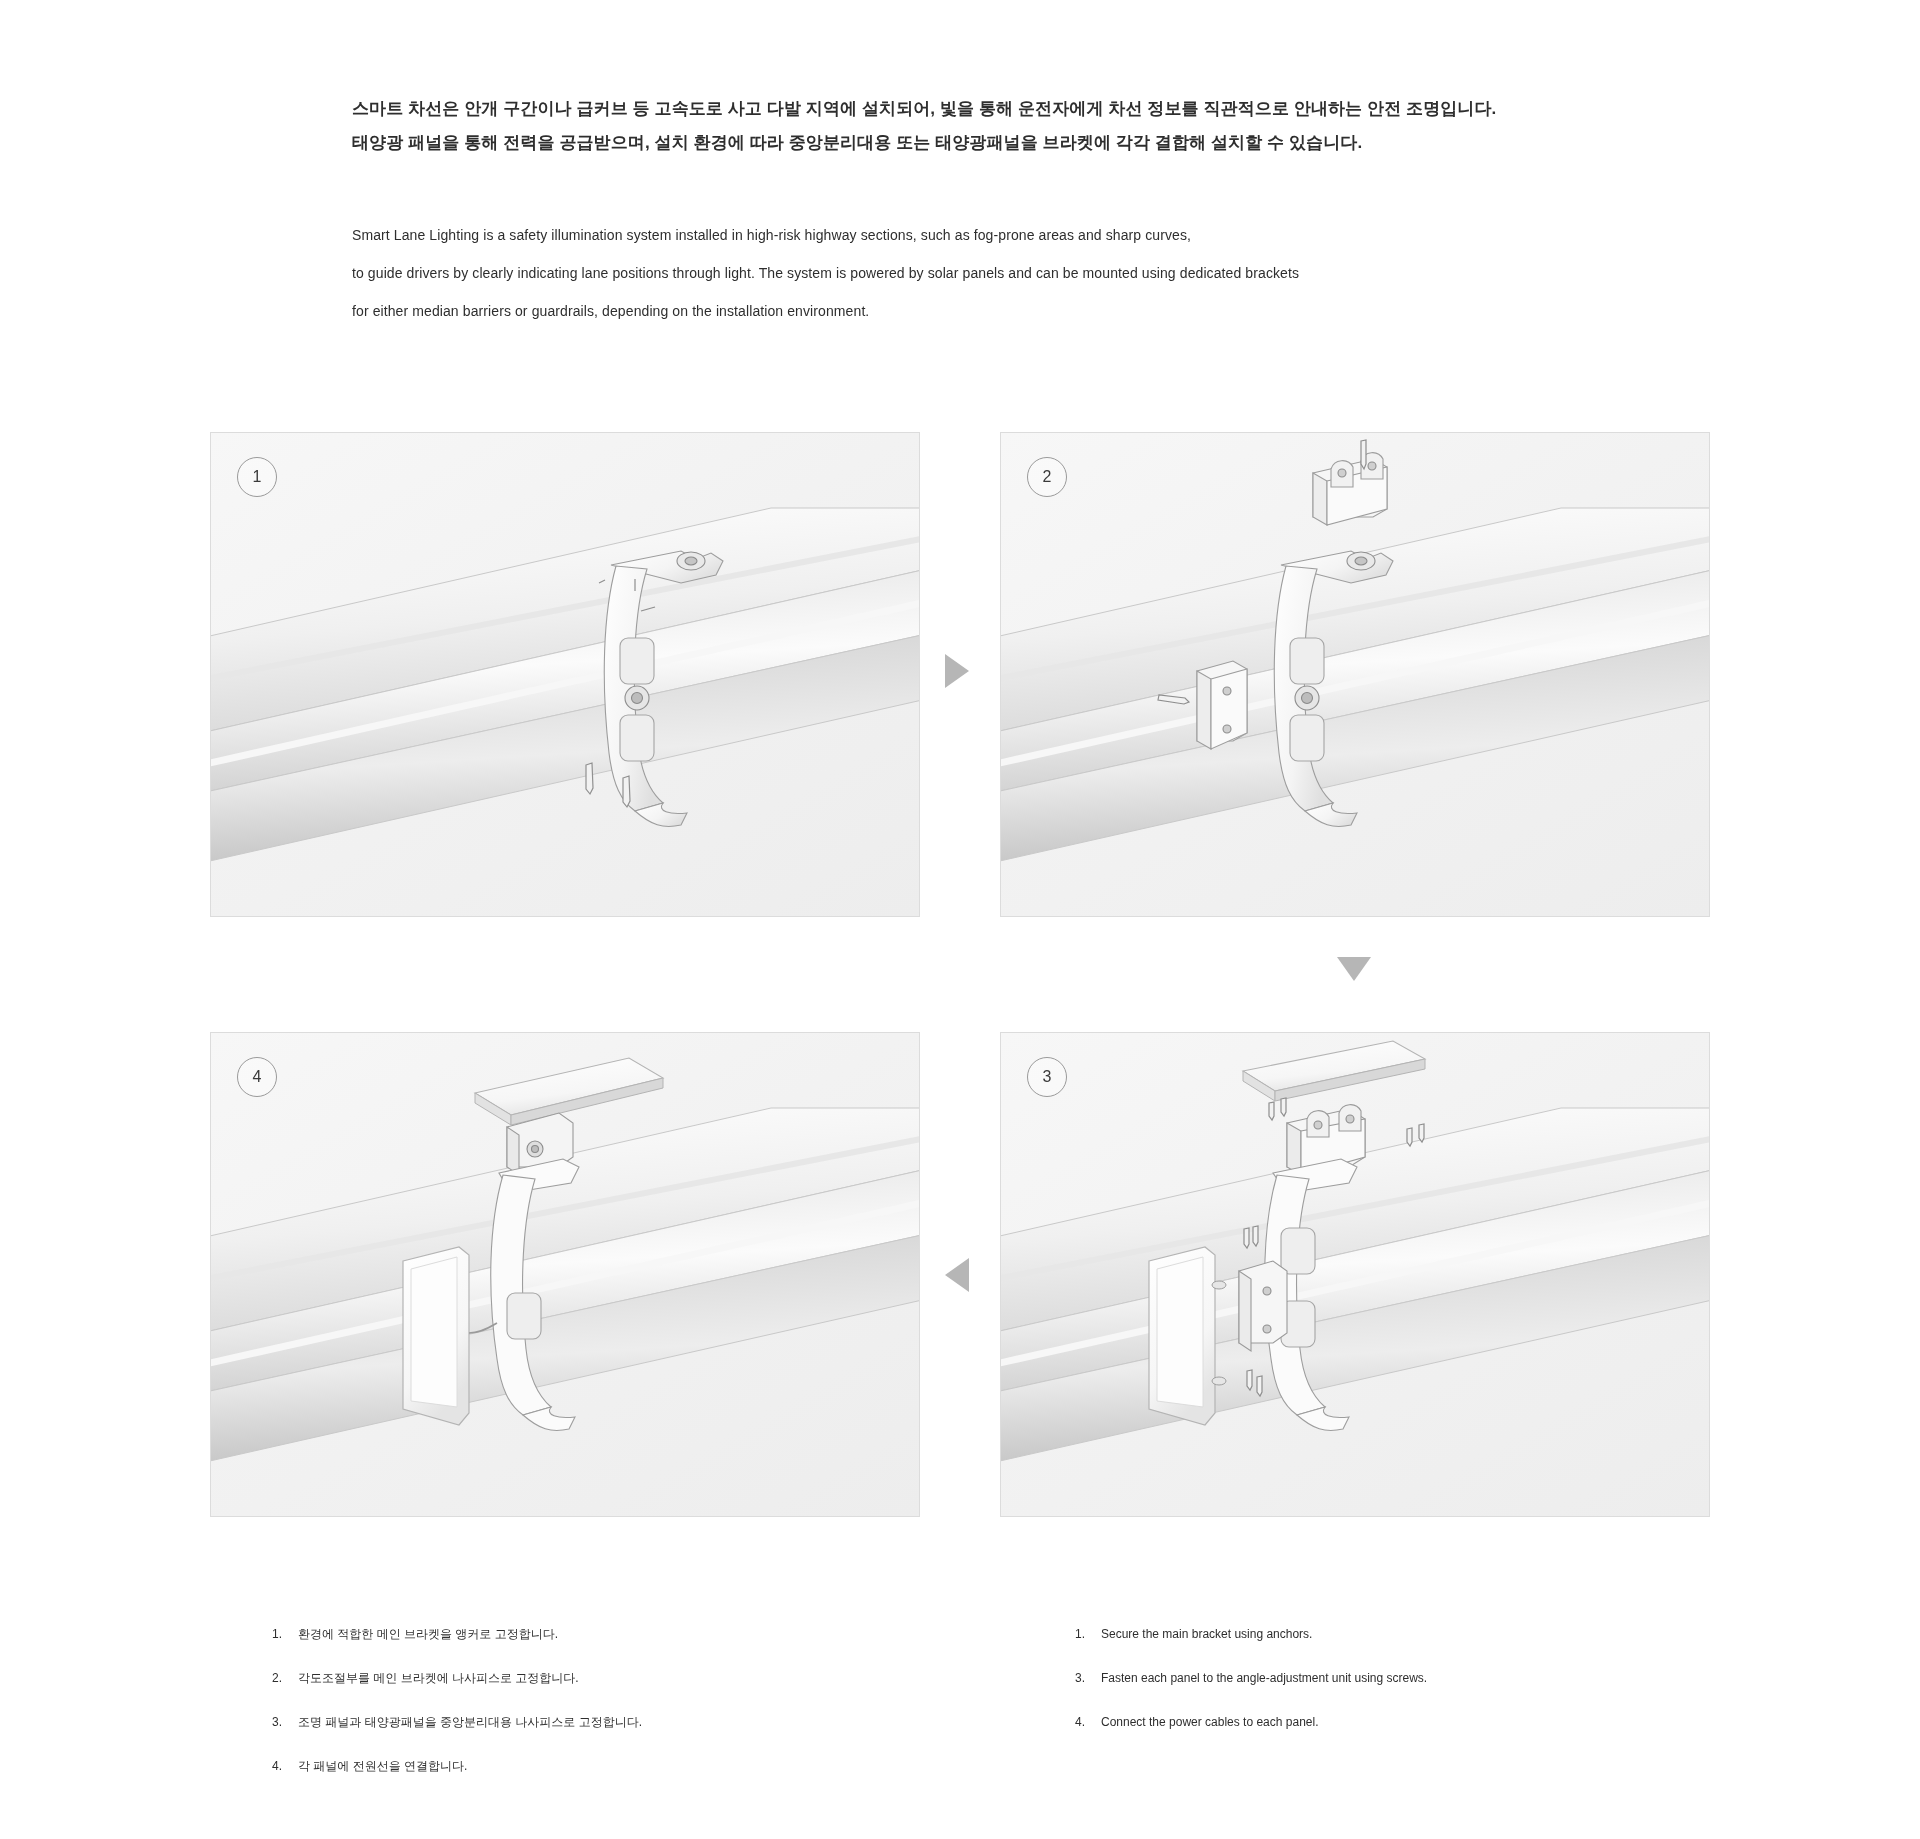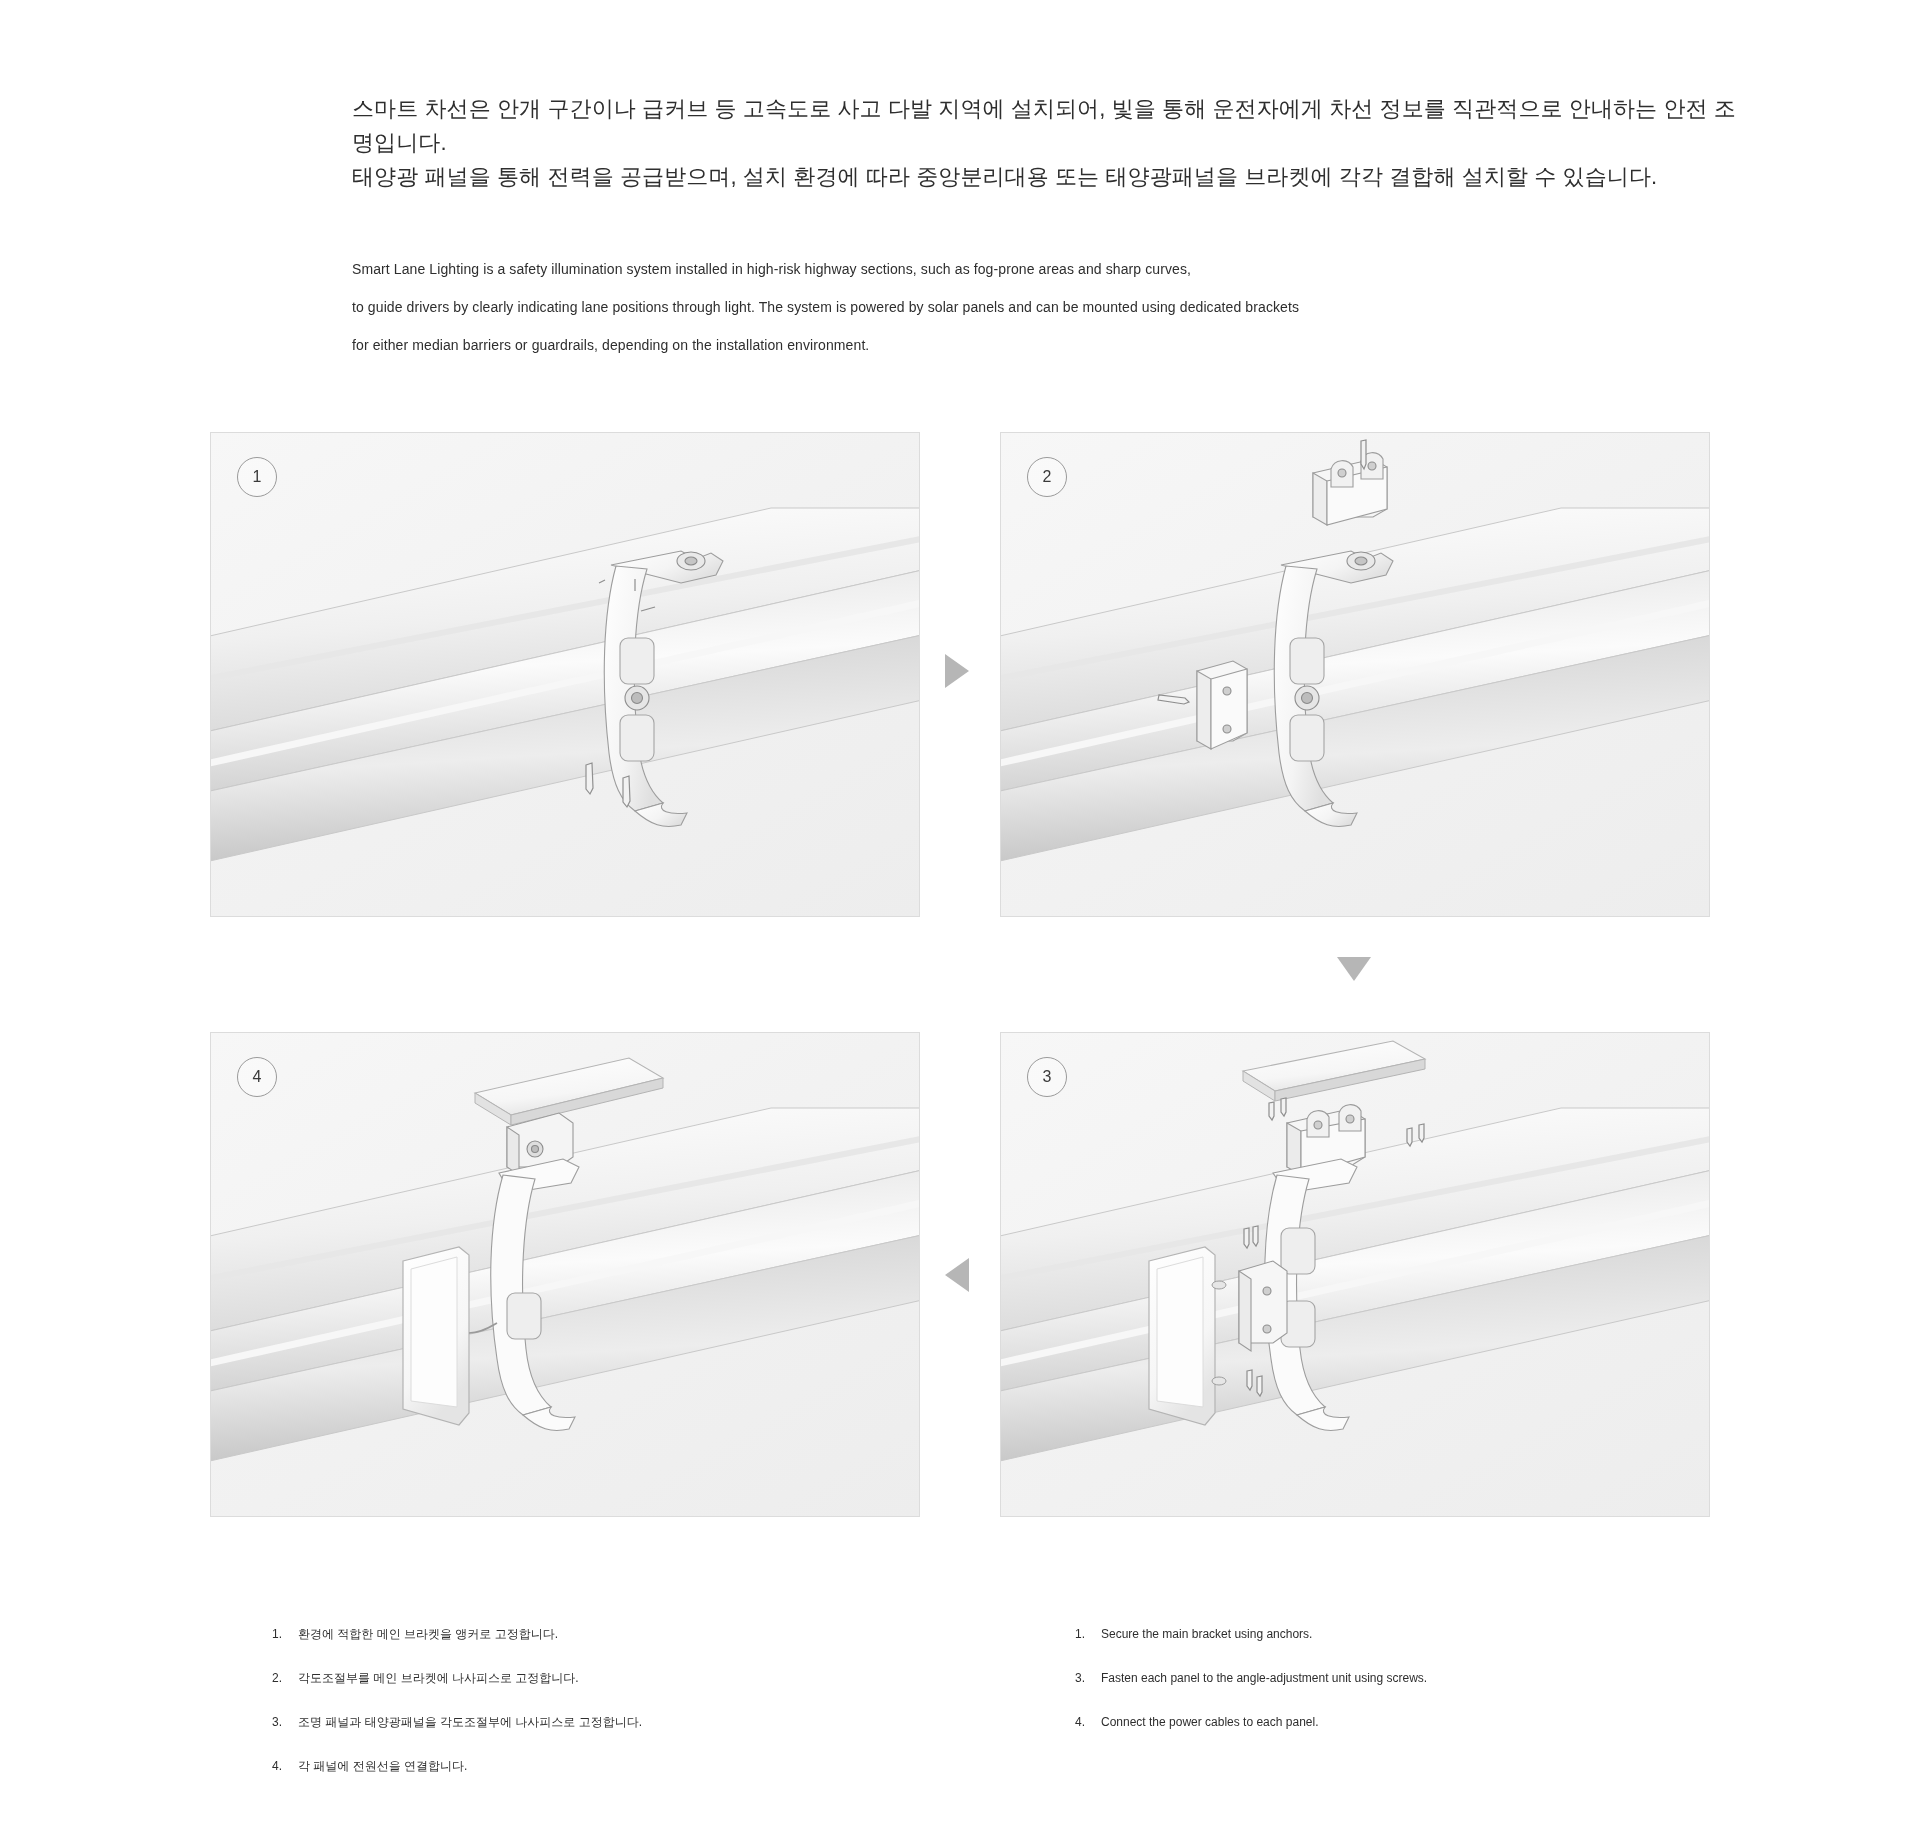--- a/index.html
+++ b/index.html
@@ -25,22 +25,23 @@
   }
   .intro p {
     margin: 0;
     font-size: 17.5px;
     line-height: 34px;
     color: #2e2e2e;
     font-weight: 400;
     letter-spacing: 0.1px;
   }
   .intro .ko {
-    font-size: 22px;
+    font-size: 17px;
     line-height: 34px;
+    font-weight: bold;
   }
   .intro .block-en {
     margin-top: 56px;
   }
   .intro .en {
     font-size: 14px;
     line-height: 38px;
   }
 
   
@@ -432,21 +433,21 @@
 
 <div class="captions">
   <div class="cap-col" id="cap-ko">
     <div class="cap-line">
       <span class="num">1.</span><span>환경에 적합한 메인 브라켓을 앵커로 고정합니다.</span>
     </div>
     <div class="cap-line">
       <span class="num">2.</span><span>각도조절부를 메인 브라켓에 나사피스로 고정합니다.</span>
     </div>
     <div class="cap-line">
-      <span class="num">3.</span><span>조명 패널과 태양광패널을 각도조절부에 나사피스로 고정합니다.</span>
+      <span class="num">3.</span><span>조명 패널과 태양광패널을 중앙분리대용 나사피스로 고정합니다.</span>
     </div>
     <div class="cap-line">
       <span class="num">4.</span><span>각 패널에 전원선을 연결합니다.</span>
     </div>
   </div>
 
   <div class="cap-col" id="cap-en">
     <div class="cap-line">
       <span class="num">1.</span><span>Secure the main bracket using anchors.</span>
     </div>

